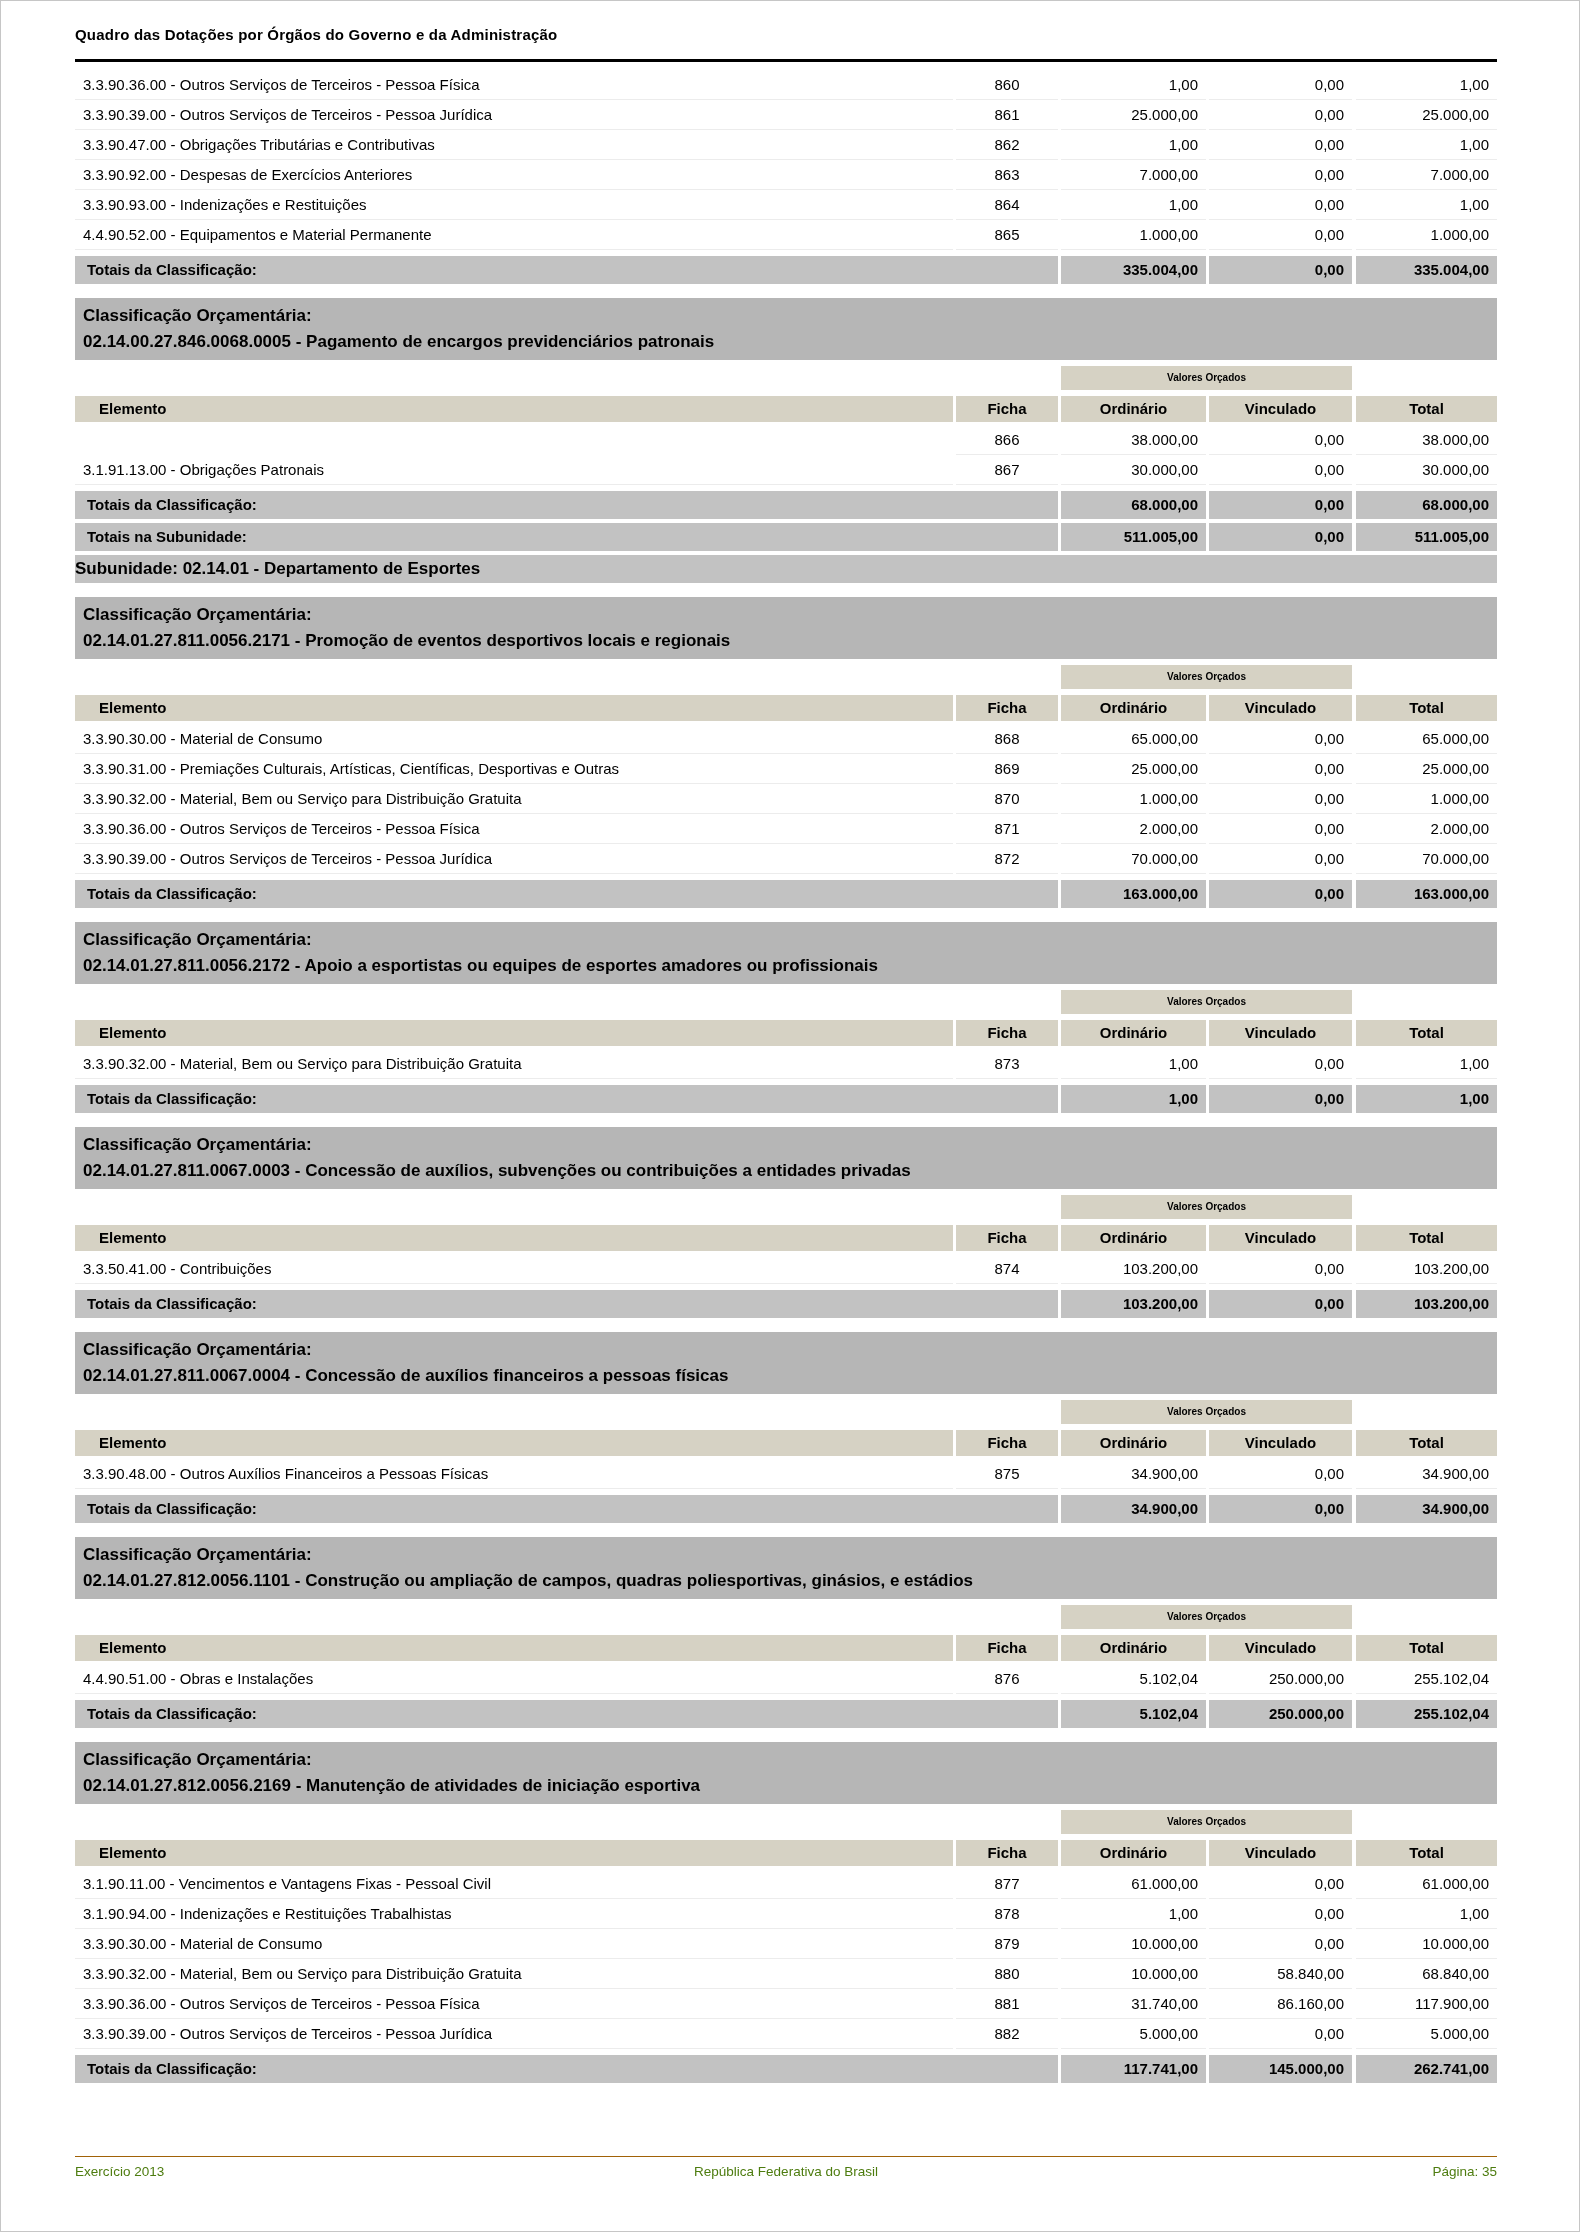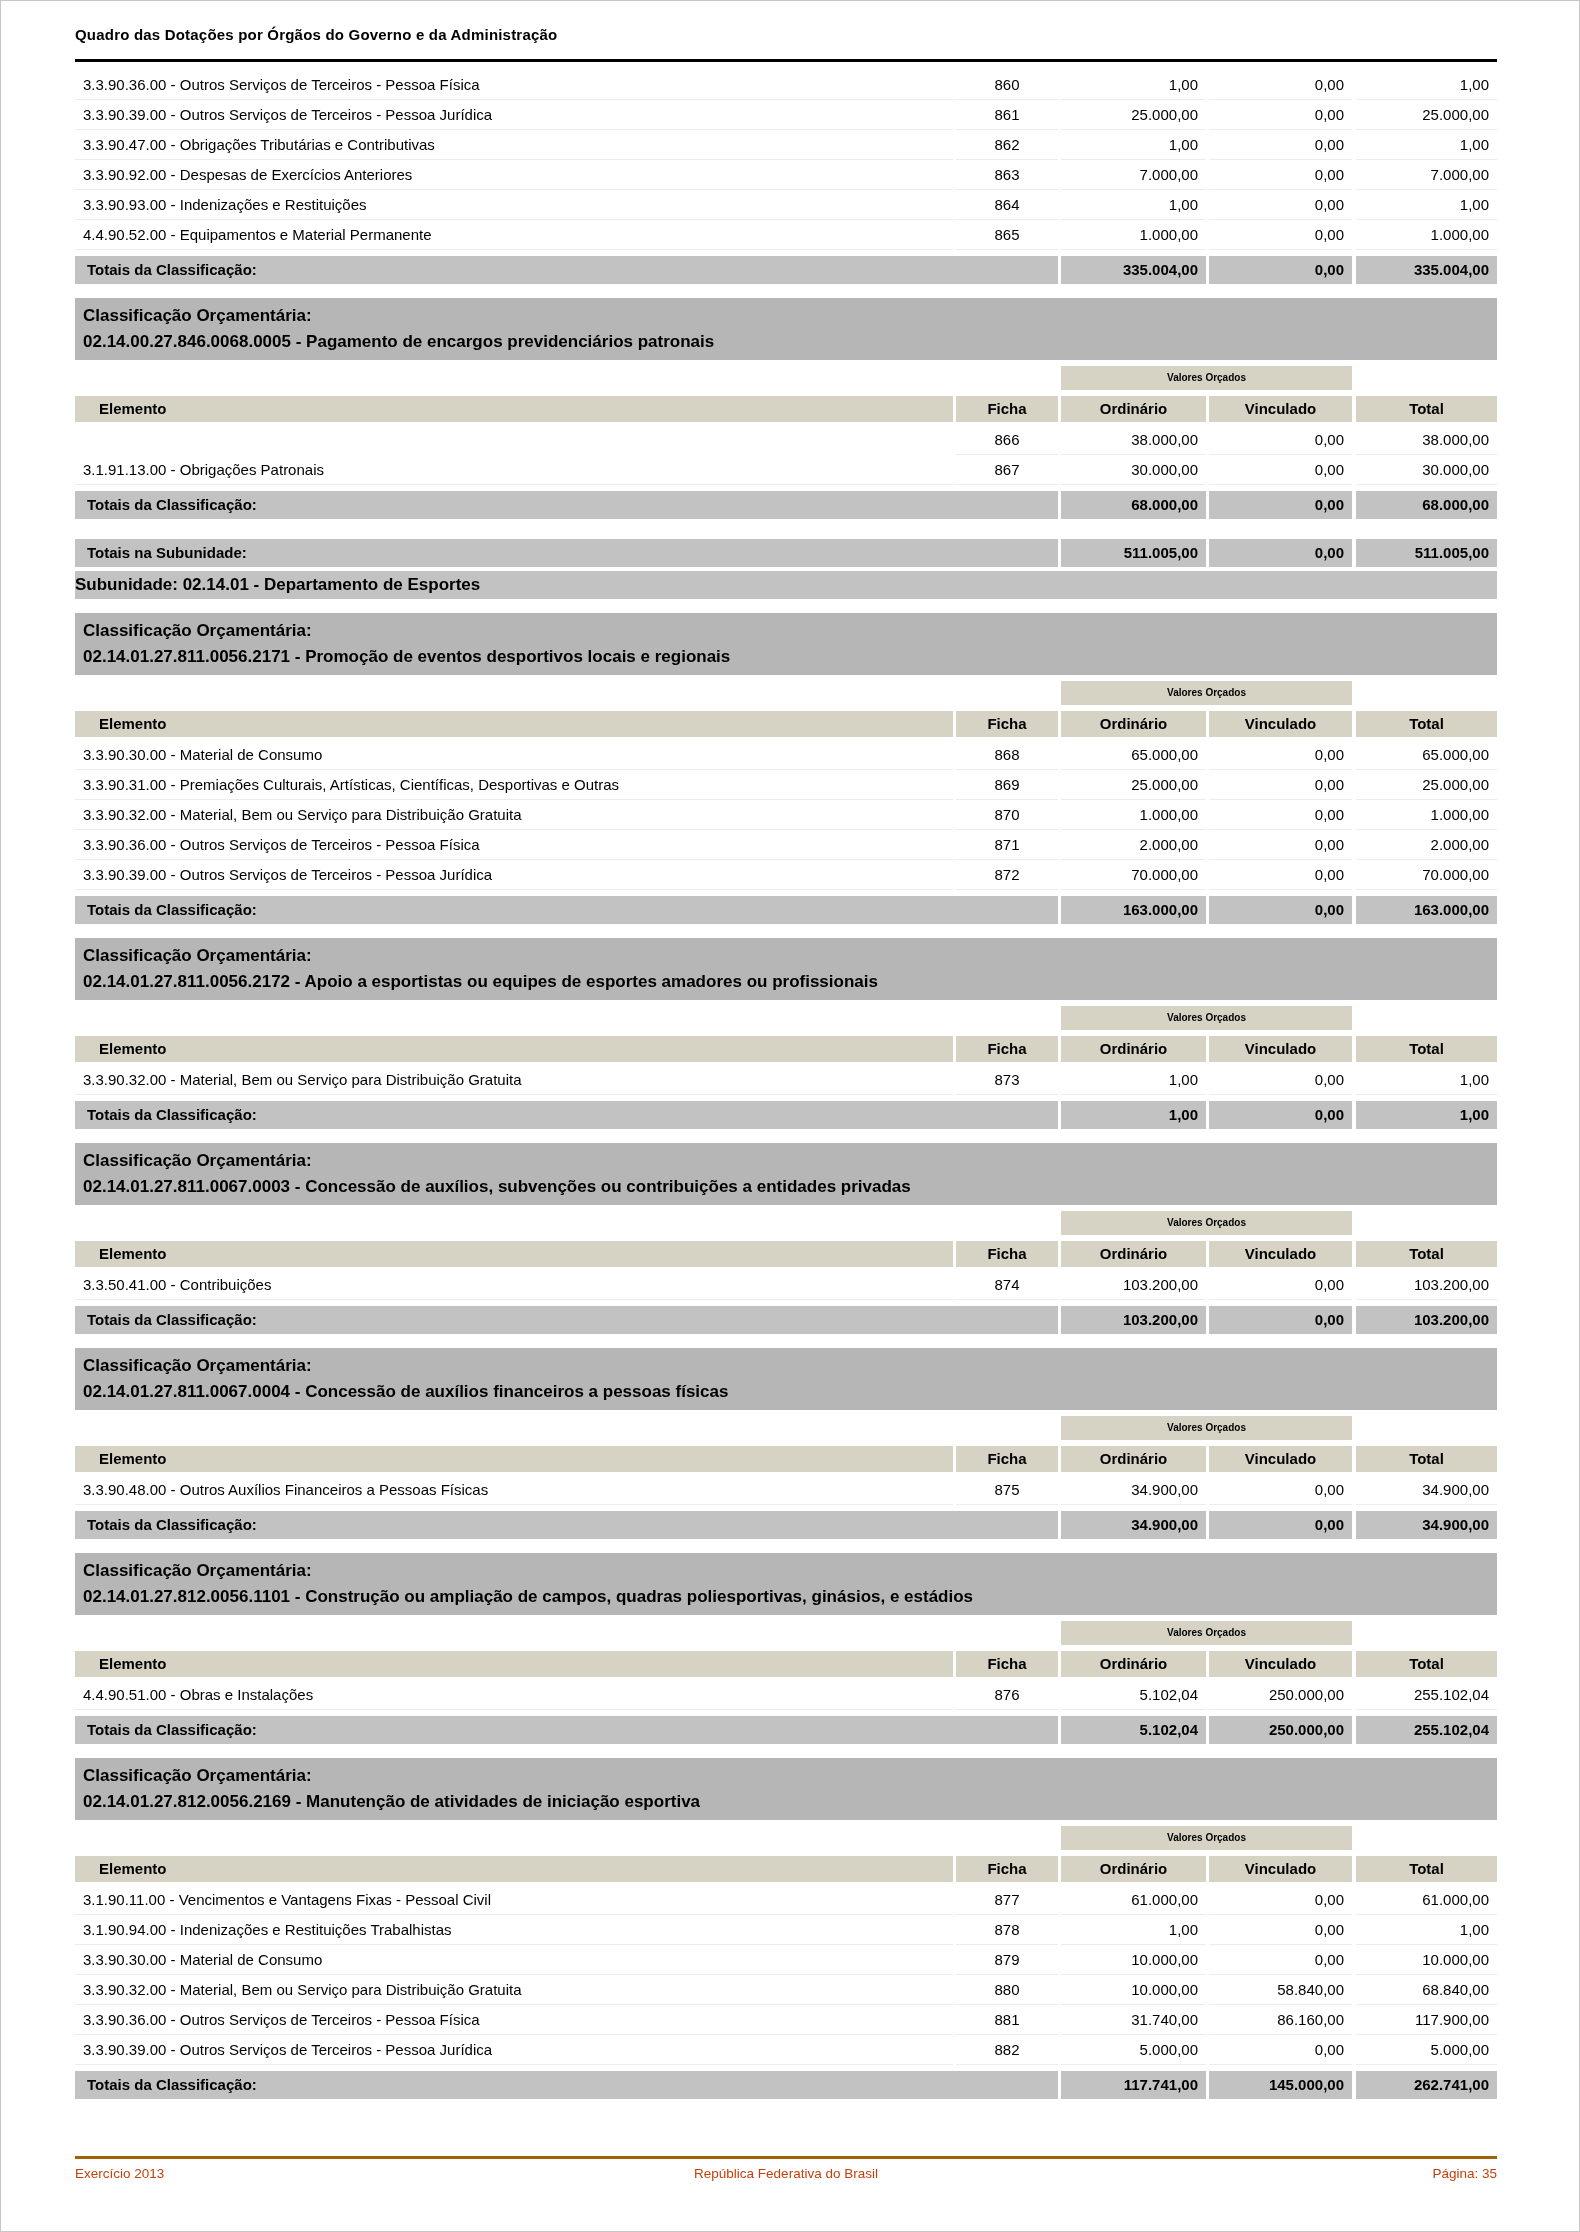--- a/index.html
+++ b/index.html
@@ -59,44 +59,44 @@
   .data-row .cell{
     height:30px;line-height:29px;
     font-size:15px;
     border-bottom:1px solid #ececec;
     box-sizing:border-box;
     white-space:nowrap;
   }
   .data-row .cell.c1{padding-left:8px;}
 
   .totals-row{margin-top:6px;}
-  .totals-row + .totals-row{margin-top:20px;}
+  .totals-row + .totals-row{margin-top:4px;}
   .tcell{
     background:var(--totals-band,#c2c2c2);
     height:28px;line-height:28px;
     font-size:15px;font-weight:bold;
     white-space:nowrap;
   }
   .tlabel{grid-column:1/4;padding-left:12px;}
 
   .subunidade-band{
     margin-top:4px;
     background:var(--totals-band,#c2c2c2);
     height:28px;line-height:28px;
     padding-left:0;
     font-size:17px;font-weight:bold;
     white-space:nowrap;
   }
 
   .page-footer{
     position:absolute;
     left:75px;right:83px;top:2156px;
-    border-top:3px solid #a16207;
+    border-top:1px solid #a16207;
     padding-top:7px;
-    font-size:13.5px;color:#c2410c;
+    font-size:13.5px;color:#4d7c0f;
   }
   .footer-inner{position:relative;display:flex;justify-content:space-between;}
   .footer-center{position:absolute;left:50%;transform:translateX(-50%);}
 </style>
 </head>
 <body>
 
 <header class="page-header">
   <div class="page-title">Quadro das Dotações por Órgãos do Governo e da Administração</div>
   <div class="header-rule"></div>

